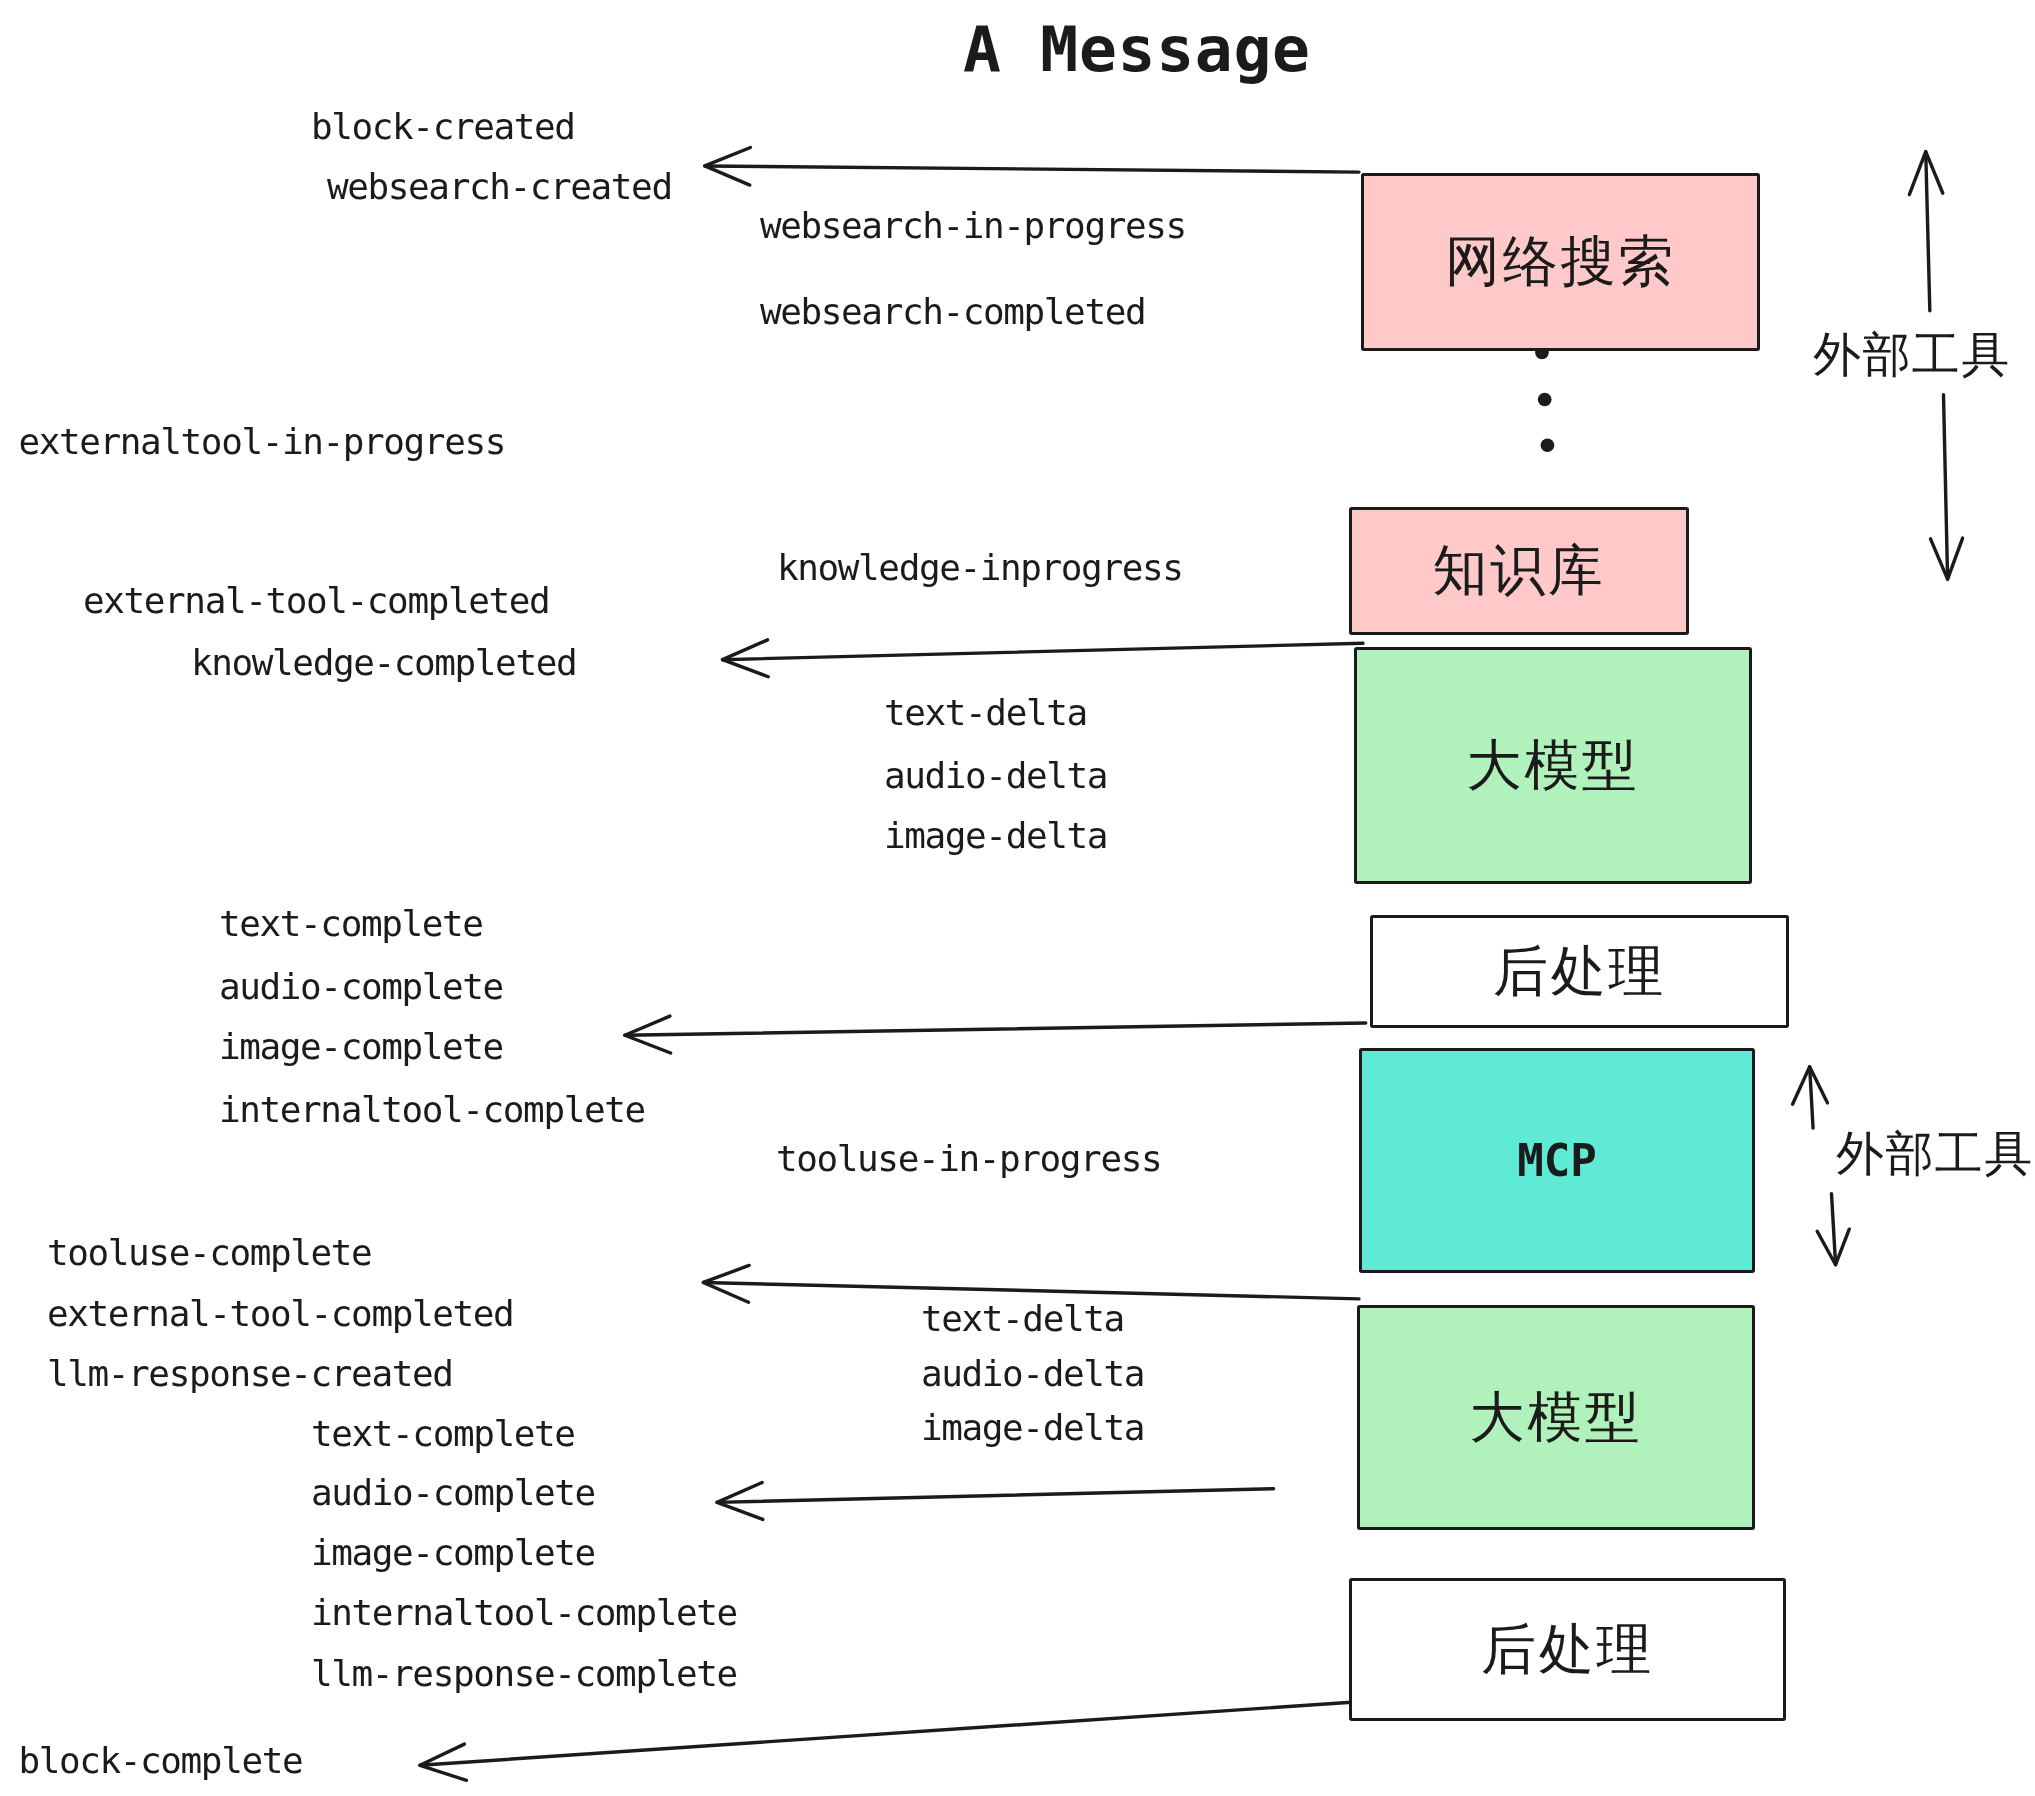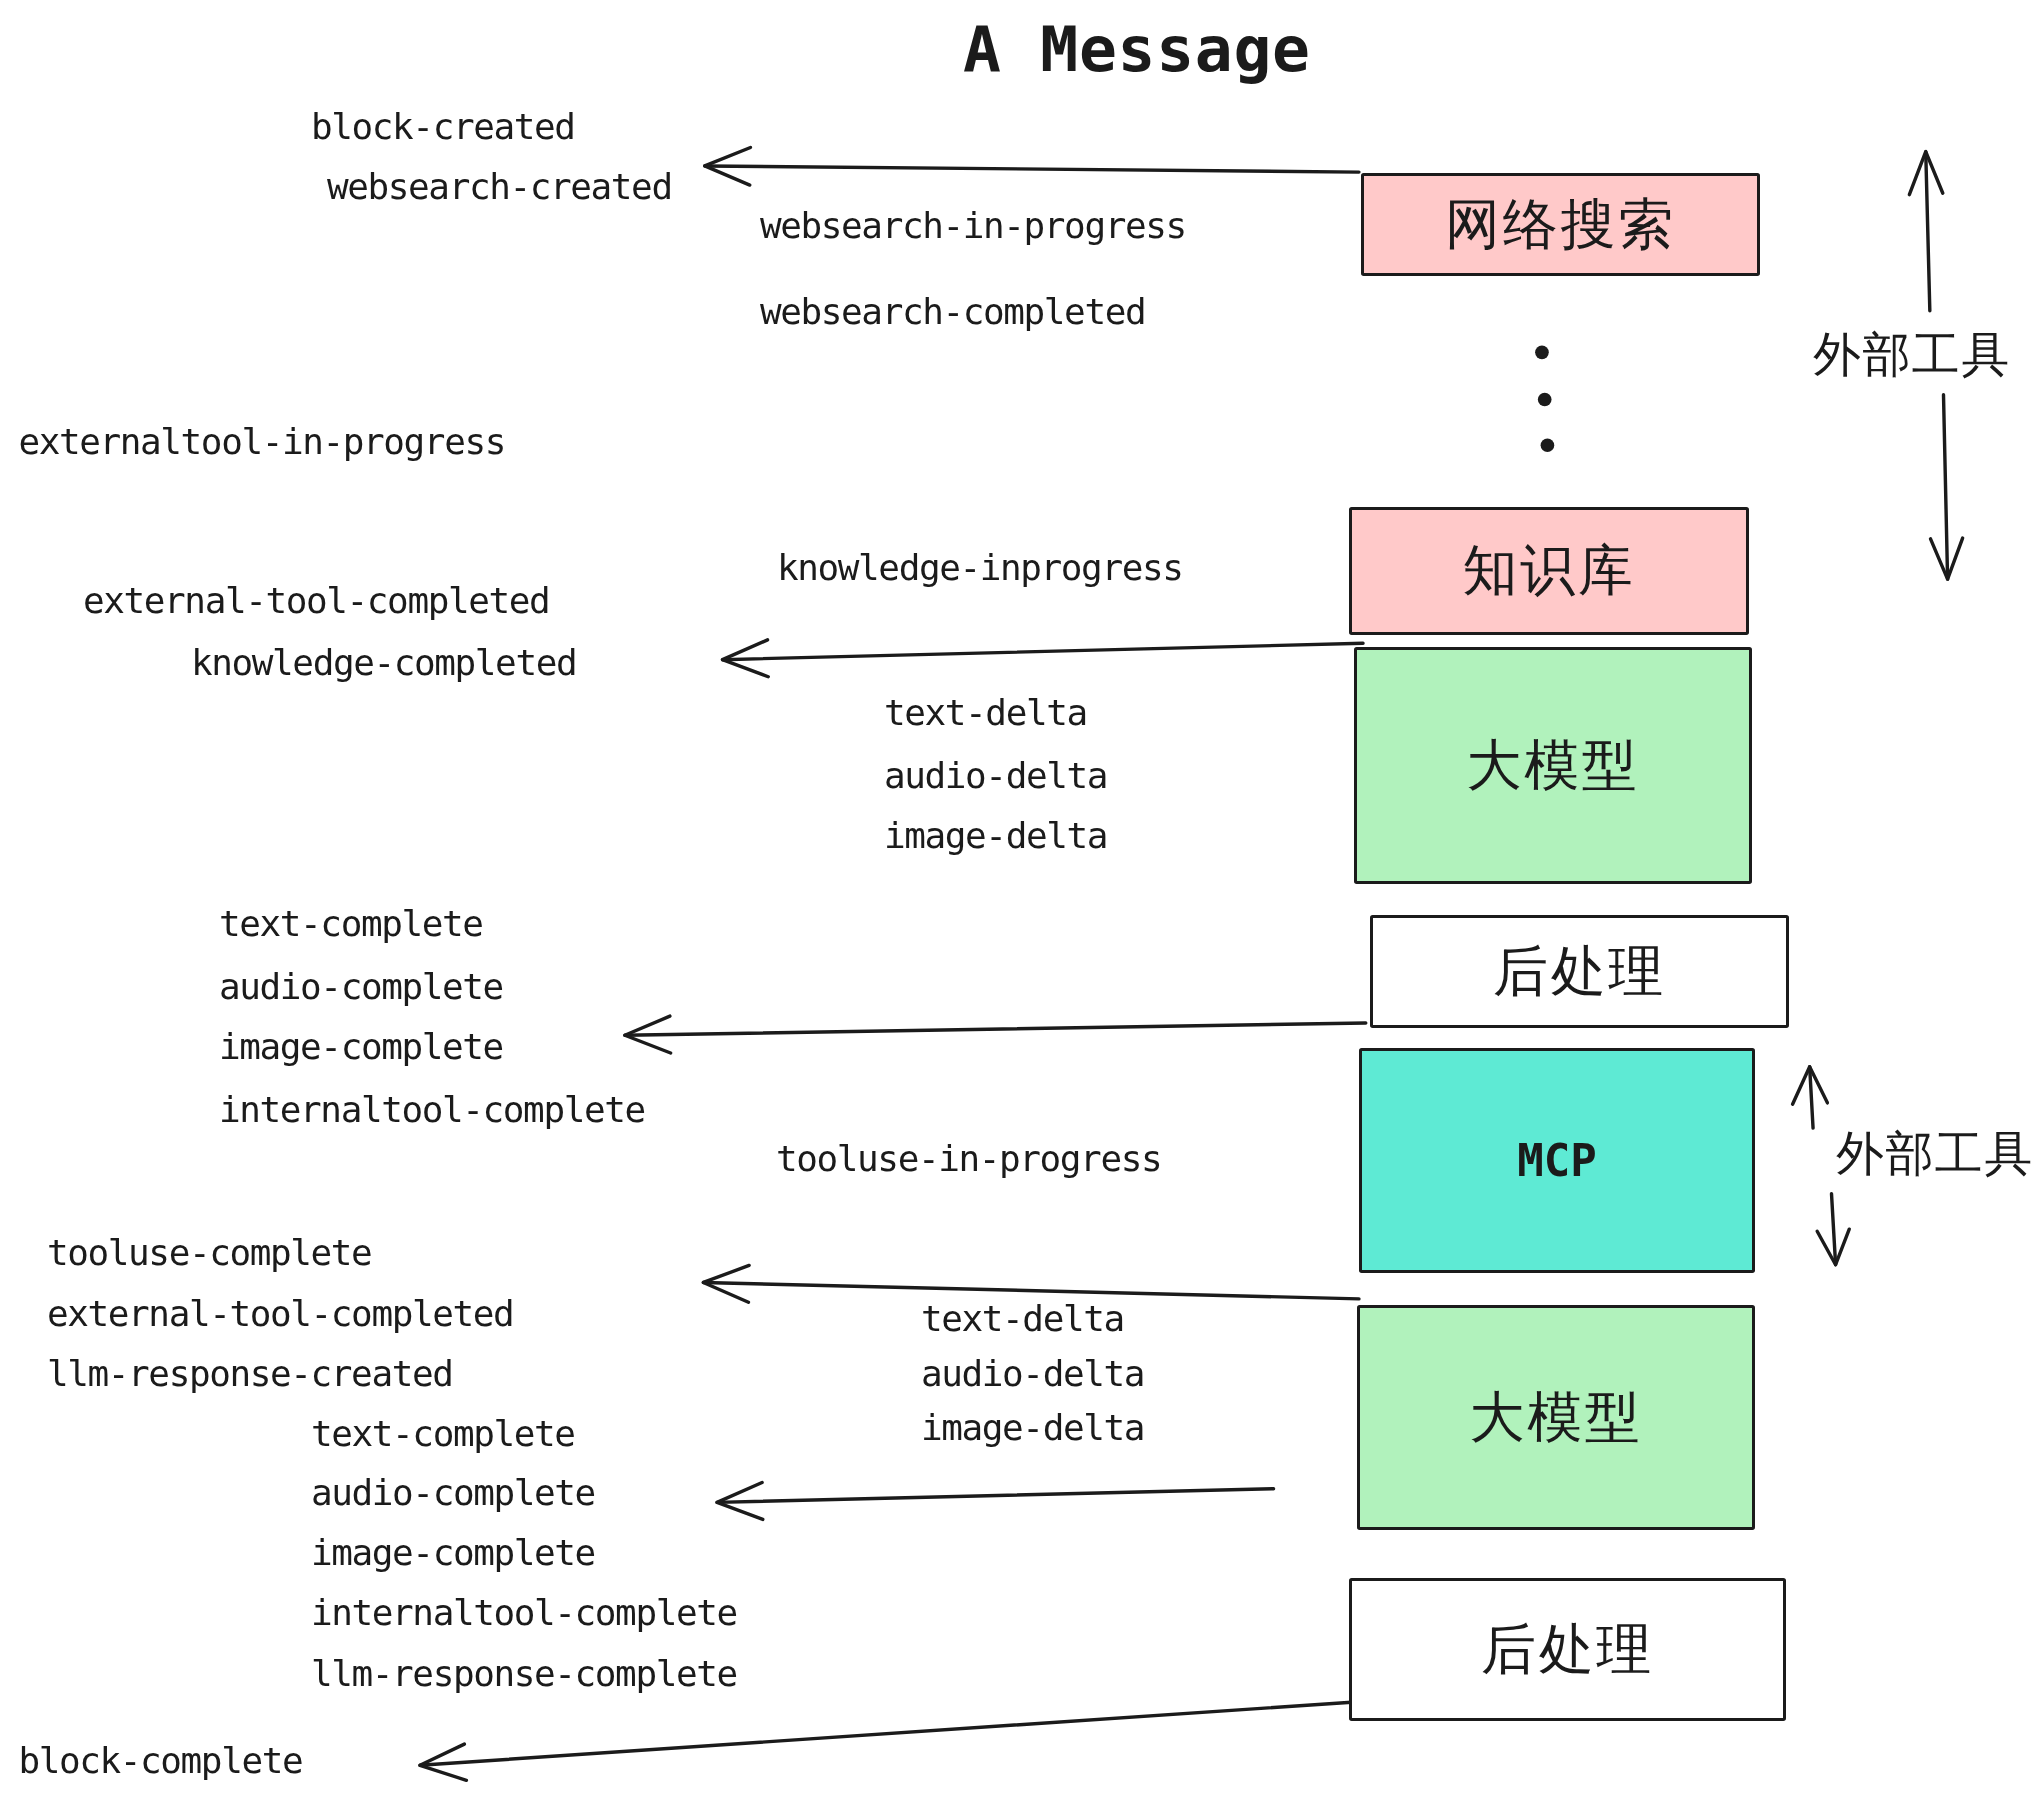--- a/index.html
+++ b/index.html
@@ -23,22 +23,22 @@
     font-size:55px;letter-spacing:2.7px;box-sizing:border-box;
   }
   .box.mono{font-family:"DejaVu Sans Mono","Liberation Mono",monospace;font-size:44px;font-weight:bold;letter-spacing:0;}
   .side{
     position:absolute;transform:translateY(-50%);
     font-family:"DejaVu Sans", "Liberation Sans", sans-serif;
     font-size:48px;white-space:nowrap;letter-spacing:1.4px;
   }
   #arrow-layer{position:absolute;left:0;top:0;width:2035px;height:1796px;pointer-events:none;}
   
-  #box-websearch {left:1361px;top:173px; width:399px;height:103px;}
-  #box-knowledge {left:1349px;top:507px; width:400px;height:128px;}
+  #box-websearch {left:1361px;top:173px; width:399px;height:178px;}
+  #box-knowledge {left:1349px;top:507px; width:340px;height:128px;}
   #box-llm-1     {left:1354px;top:647px; width:398px;height:237px;}
   #box-post-1    {left:1370px;top:915px;width:419px;height:113px;}
   #box-mcp       {left:1359px;top:1048px;width:396px;height:225px;}
   #box-llm-2     {left:1357px;top:1305px;width:398px;height:225px;}
   #box-post-2    {left:1349px;top:1578px;width:437px;height:143px;}
   
   #ev-block-created        {left:311px; top:126px;}
   #ev-websearch-created    {left:311px; top:186px;margin-left:16px;}
   #ev-websearch-in-progress{left:760px;top:225px;}
   #ev-websearch-completed  {left:760px;top:311px;}

